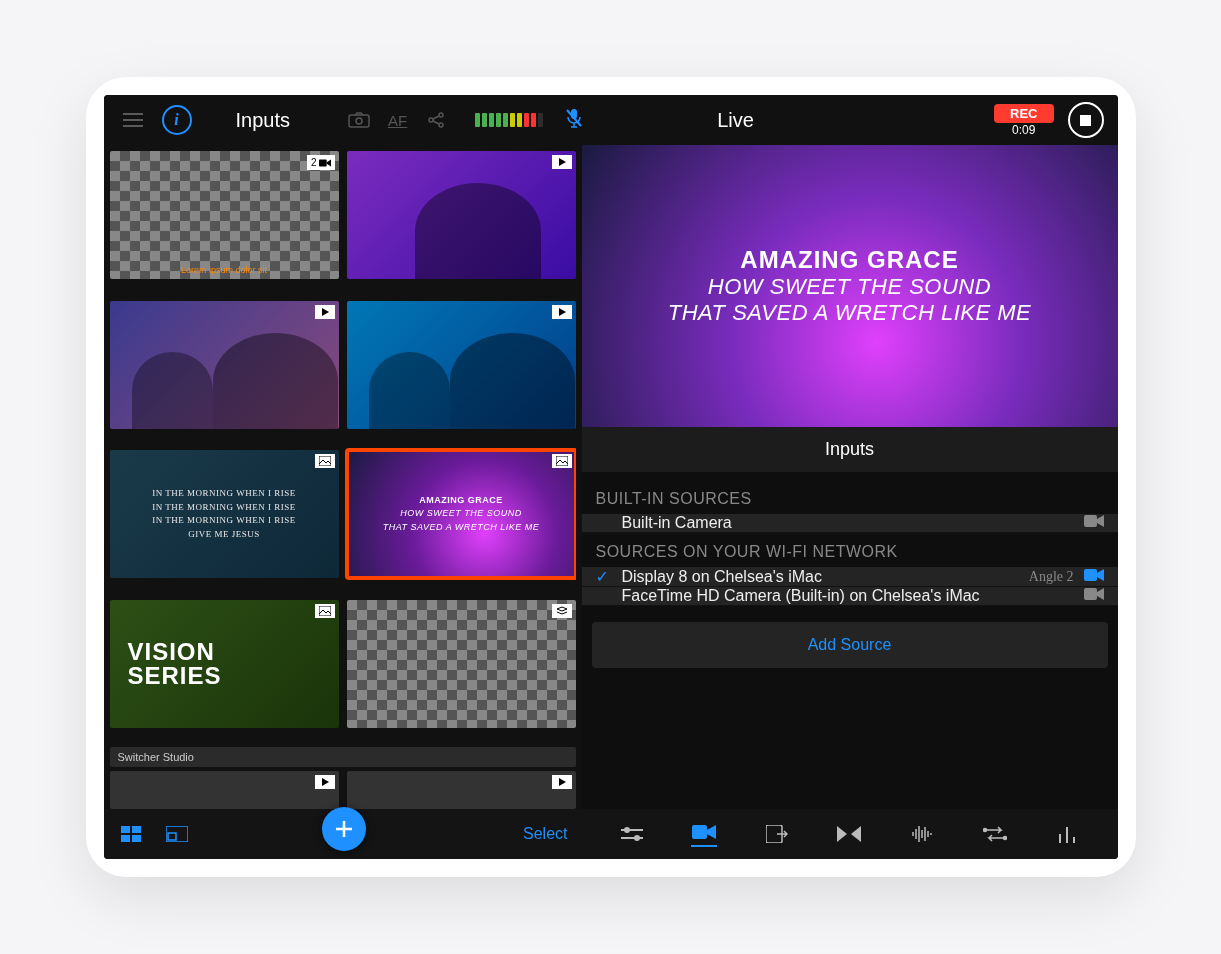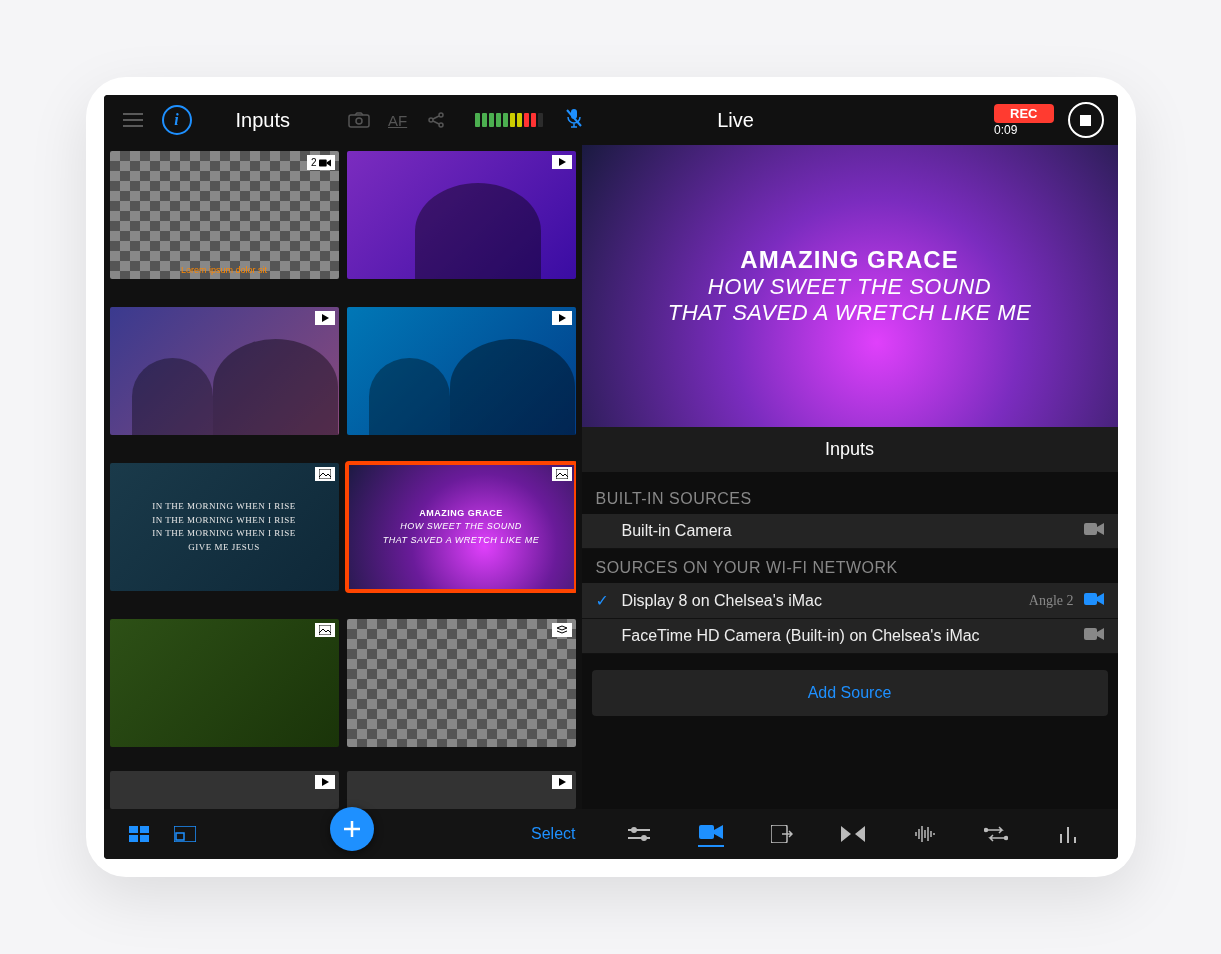--- a/index.html
+++ b/index.html
@@ -14,21 +14,21 @@
 .topbar-title{font-size:20px;font-weight:500;color:#fff;margin:0 40px 0 30px;}
 .tb-dim{color:#555;font-size:14px;text-decoration:underline;}
 .audio-meter{display:flex;gap:2px;margin-left:10px;}
 .audio-meter span{width:5px;height:14px;background:#2c2c2c;border-radius:1px;display:inline-block;}
 .audio-meter span.g{background:#4caf50;}
 .audio-meter span.y{background:#cccc00;}
 .audio-meter span.r{background:#ff3333;}
 .mic-mute{color:#1E90FF;margin-left:8px;}
 .live-title{font-size:20px;font-weight:400;margin:0 auto 0 120px;}
 .rec-pill{background:#ff3b30;border-radius:4px;padding:2px 16px;font-size:13px;font-weight:700;color:#fff;}
-.rec-time{font-size:12px;color:#fff;text-align:left;}
+.rec-time{font-size:12px;color:#fff;text-align:center;}
 .stop-btn{width:36px;height:36px;border:2px solid #fff;border-radius:50%;display:flex;align-items:center;justify-content:center;}
 .stop-sq{width:11px;height:11px;background:#fff;}
 
 
 .main{flex:1;display:flex;overflow:hidden;}
 .left{flex:0 0 478px;display:flex;flex-direction:column;background:#111;padding:6px 6px 0 6px;overflow:hidden;}
 .right{flex:1;display:flex;flex-direction:column;background:#0e0e0e;}
 
 
 .grid{display:grid;grid-template-columns:1fr 1fr;gap:8px;flex:1;overflow:hidden;}
@@ -54,31 +54,31 @@
 .row-below .mini{flex:1;background:#333;border-radius:2px;position:relative;}
 
 
 .live-preview{flex:0 0 282px;background:radial-gradient(circle at 55% 70%,#e040fb 0%,#7b2cbf 40%,#1a1a40 100%);display:flex;flex-direction:column;align-items:center;justify-content:center;text-align:center;font-family:"Futura","Helvetica",sans-serif;}
 .live-preview .l1{font-size:24px;font-weight:600;letter-spacing:1px;}
 .live-preview .l2,.live-preview .l3{font-size:22px;font-style:italic;font-weight:500;letter-spacing:.5px;}
 
 .inputs-head{background:#1c1c1c;padding:12px;text-align:center;font-size:18px;font-weight:500;}
 .inputs-list{flex:1;overflow:auto;padding:8px 0 0 0;}
 .sect-label{font-size:16px;color:#888;letter-spacing:.5px;padding:10px 14px 6px;}
-.src-row{display:flex;align-items:center;padding:8px 14px;background:#242424;border-bottom:1px solid #111;font-size:16px;color:#eee;gap:10px;}
+.src-row{display:flex;align-items:center;padding:0 14px;background:#242424;border-bottom:1px solid #111;font-size:16px;color:#eee;gap:10px;}
 .src-row .check{width:16px;color:#1E90FF;flex:0 0 16px;}
 .src-row .lbl{flex:1;}
 .src-row .angle{color:#888;font-size:14px;font-family:Liberation Serif, serif;}
 .src-row .cam-ico{color:#888;}
 .src-row .cam-ico.active{color:#1E90FF;}
 .add-src{margin:16px 10px 12px;padding:14px;background:#242424;text-align:center;color:#1E90FF;font-size:16px;border-radius:4px;}
 
 
 .bottombar{height:50px;background:#141414;display:flex;align-items:center;}
-.bb-left{flex:0 0 478px;display:flex;align-items:center;padding:0 14px;gap:20px;position:relative;margin-left:8px;}
+.bb-left{flex:0 0 478px;display:flex;align-items:center;padding:0 14px;gap:20px;position:relative;}
 .bb-right{flex:1;display:flex;align-items:center;justify-content:space-around;padding:0 14px;}
 .bb-ico{width:26px;height:26px;display:flex;align-items:center;justify-content:center;color:#bbb;}
 .bb-ico.active{color:#1E90FF;}
 .bb-ico.active.underline{border-bottom:2px solid #1E90FF;padding-bottom:2px;}
 .plus-btn{width:44px;height:44px;background:#1E90FF;border-radius:50%;display:flex;align-items:center;justify-content:center;color:#fff;font-size:28px;position:absolute;left:218px;top:-14px;box-shadow:0 2px 8px rgba(0,0,0,0.5);}
 .select-lnk{color:#1E90FF;font-size:16px;margin-left:auto;}
 
 .silhouette{position:absolute;bottom:0;width:55%;height:75%;background:rgba(0,0,0,0.4);border-radius:50% 50% 0 0;left:30%;}
 .silhouette2{position:absolute;bottom:0;width:35%;height:60%;background:rgba(0,0,0,0.35);border-radius:50% 50% 0 0;left:10%;}
 </style>
@@ -197,35 +197,37 @@
         <div class="ln">THAT SAVED A WRETCH LIKE ME</div>
       </div>
       <div class="badge">
                 <svg viewBox="0 0 12 10">
                   <rect x="0" y="0" width="12" height="10" fill="none" stroke="#000"></rect>
                   <path d="M0 8l4-4 3 3 2-2 3 3" stroke="#000" fill="none"></path>
                 </svg>
               </div>
     </div>
     <div class="thumb vision">
+      <div class="vt">VISION<br>SERIES</div>
       <div class="badge">
                 <svg viewBox="0 0 12 10">
                   <rect x="0" y="0" width="12" height="10" fill="none" stroke="#000"></rect>
                   <path d="M0 8l4-4 3 3 2-2 3 3" stroke="#000" fill="none"></path>
                 </svg>
               </div>
     </div>
     <div class="thumb checker">
       <div class="badge">
                 <svg viewBox="0 0 12 10">
                   <path d="M1 3l5-2 5 2-5 2z M1 6l5 2 5-2" fill="none" stroke="#000"></path>
                 </svg>
               </div>
     </div>
   </div>
+  <div class="groupbar">Switcher Studio</div>
   <div class="row-below">
     <div class="mini">
               <div class="badge">
                 <svg viewBox="0 0 10 10">
                   <path d="M2 1l7 4-7 4z" fill="#000"></path>
                 </svg>
               </div>
             </div>
     <div class="mini">
               <div class="badge">

